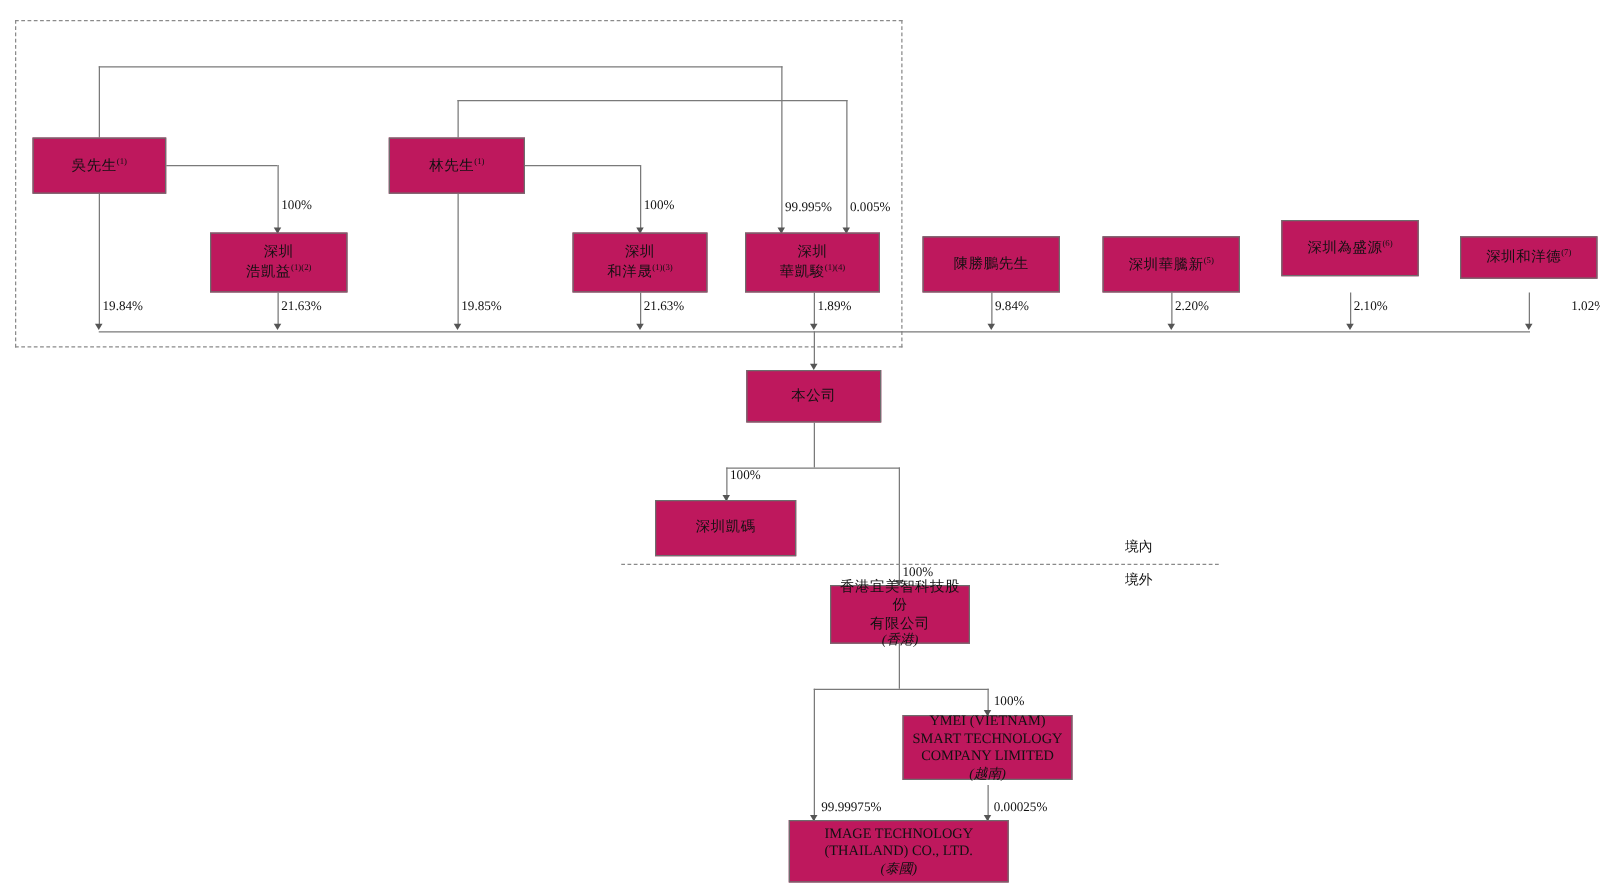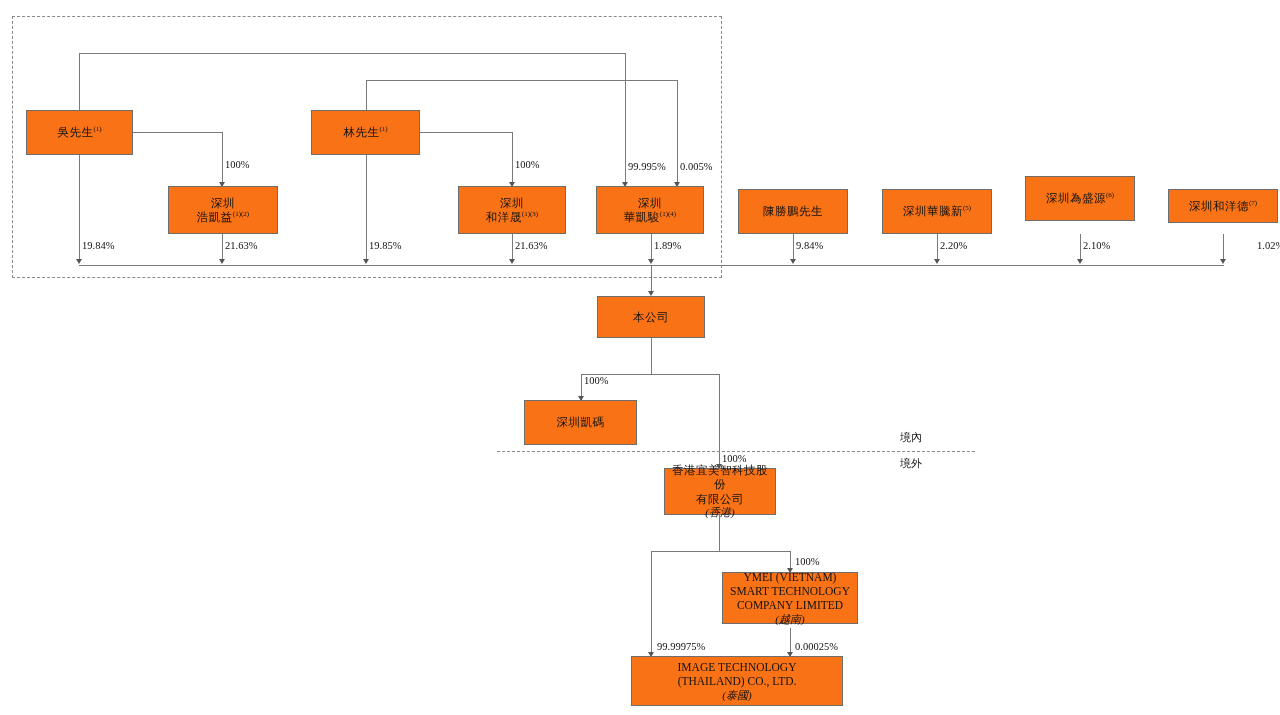--- a/index.html
+++ b/index.html
@@ -3,21 +3,21 @@
 <meta charset="utf-8">
 <style>
   html,body{margin:0;padding:0;background:#fff;}
   body{font-family:"Liberation Serif","DejaVu Serif",serif;}
   #stage{position:relative;width:1280px;height:715px;background:#ffffff;overflow:hidden;}
 
   
   .box{
     position:absolute;
     border:1px solid #6d6d6d;
-    background:#f97316;
+    background:#be185d;
     box-sizing:border-box;
     display:flex;
     align-items:center;
     justify-content:center;
     text-align:center;
     color:#111;
     line-height:1.25;
   }
   .box .inner{padding:0 2px;width:100%;}
   .cn{font-size:11.5px;letter-spacing:.5px;}
@@ -226,21 +226,21 @@
       <div class="en">SMART TECHNOLOGY</div>
       <div class="en">COMPANY LIMITED</div>
       <div class="loc">(越南)</div>
     </div>
   </div>
 
   <div class="v" style="left:790px;top:628px;width:1px;height:28px;"></div>
   <div class="arrow" style="left:787px;top:652px;"></div>
   <span class="lbl" style="left:795px;top:641px;">0.00025%</span>
 
-  <div class="box" style="left:631px;top:656px;width:212px;height:50px;">
+  <div class="box" style="left:631px;top:656px;width:176px;height:50px;">
     <div class="inner">
       <div class="en">IMAGE TECHNOLOGY</div>
       <div class="en">(THAILAND) CO., LTD.</div>
       <div class="loc">(泰國)</div>
     </div>
   </div>
 
 </div>
 
 </body></html>

